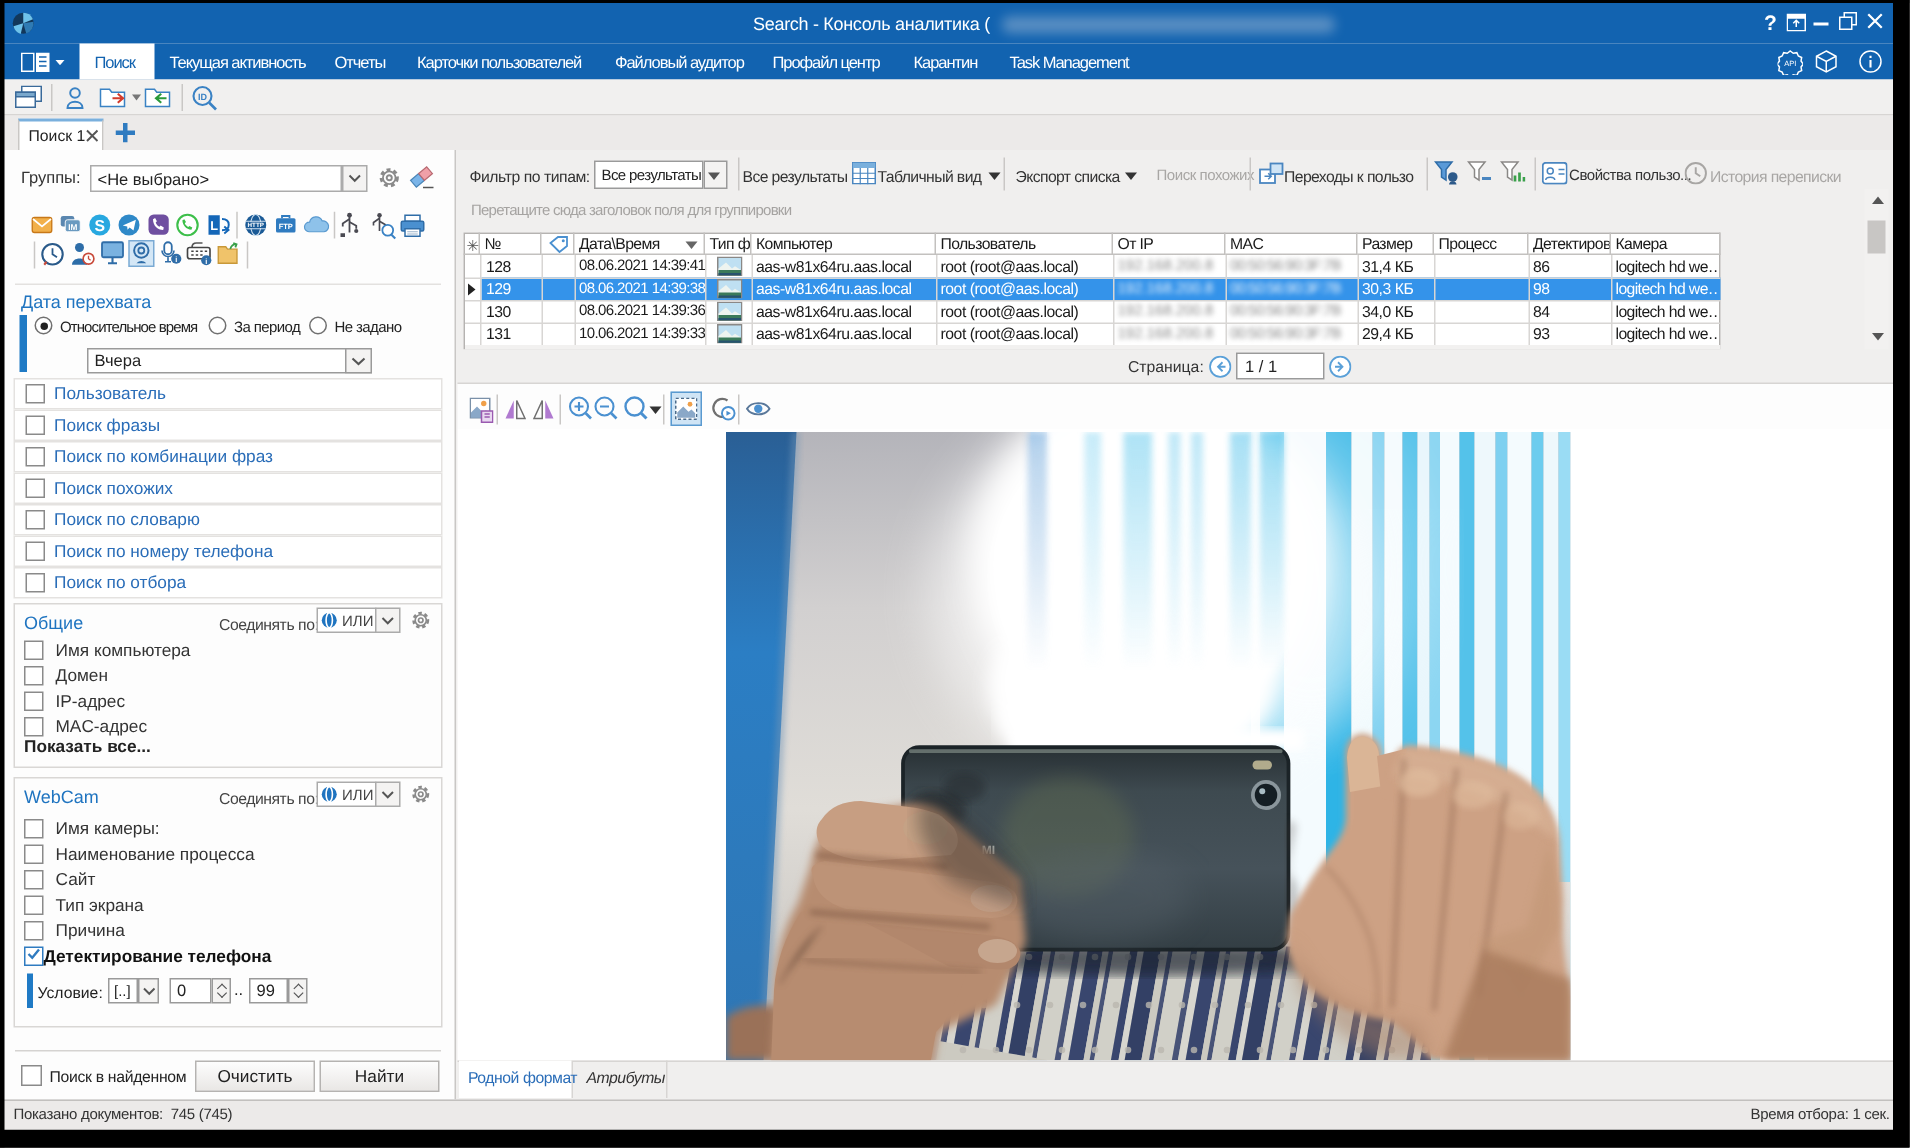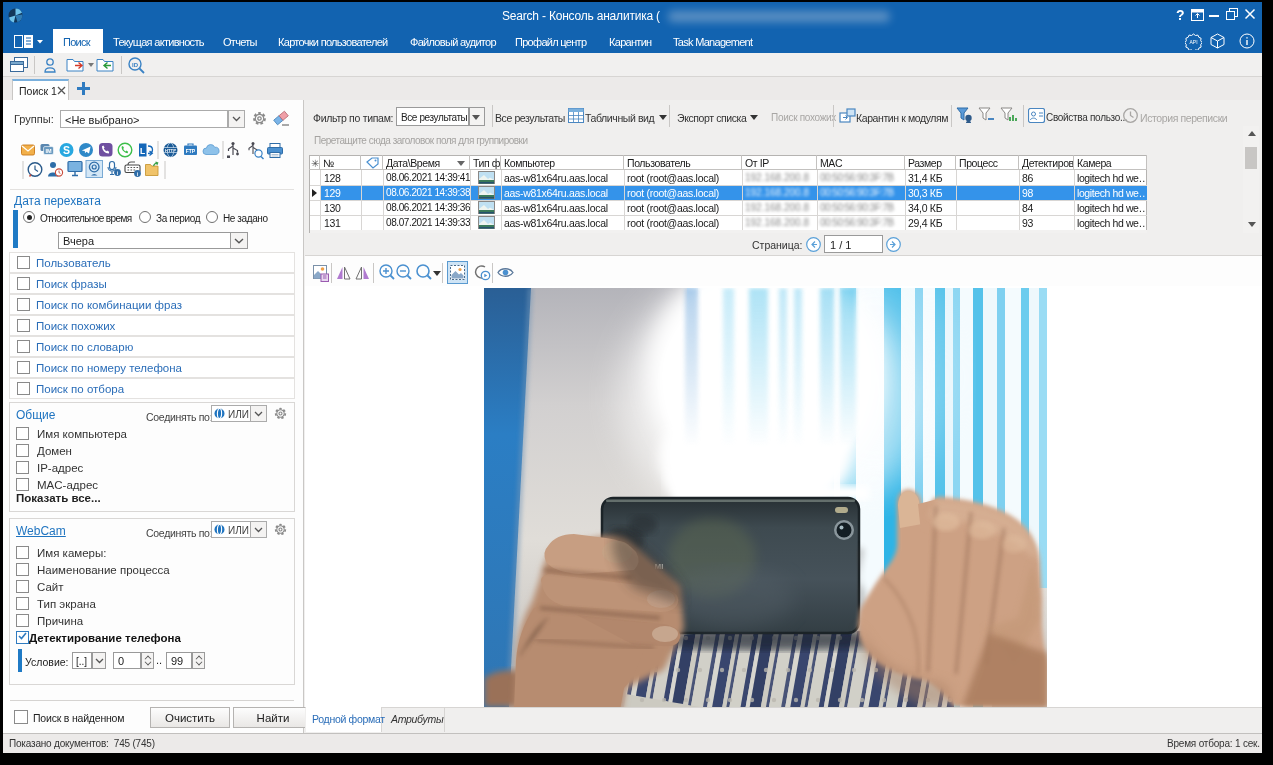--- a/index.html
+++ b/index.html
@@ -18,21 +18,21 @@
   .cbchk { display:inline-block; width:13px; height:13px; background:#fff; border:1px solid #2f7bc0; flex:none; line-height:6px; padding-left:1px; }
   .cblbl { font-size:11.5px; color:#2a6db8; margin-left:6px; }
   .cbrow2 { position:absolute; left:16px; width:270px; height:15px; display:flex; align-items:flex-end; }
   .cblbl2 { font-size:11.5px; color:#333; margin-left:8px; }
   .secbox { border:1px solid #d9d7d5; background:#fdfdfd; }
   .spin { height:17px; background:#fff; border:1px solid #9a9a9a; font-size:11px; color:#222; padding:2px 0 0 4px; }
   .spinbtn { width:14px; height:17px; background:#f4f3f2; border:1px solid #9a9a9a; }
   .spinbtn::before { content:""; position:absolute; left:3px; top:3px; width:5px; height:5px; border-left:1.5px solid #555; border-top:1.5px solid #555; transform:rotate(45deg) scale(.8); }
   .spinbtn::after  { content:""; position:absolute; left:3px; bottom:3px; width:5px; height:5px; border-right:1.5px solid #555; border-bottom:1.5px solid #555; transform:rotate(45deg) scale(.8); }
   .btn { height:21px; background:linear-gradient(#fdfdfd,#e9e7e5); border:1px solid #b5b3b1;
-    font-size:11.5px; color:#222; text-align:center; padding-top:4px;margin-left:20px; }
+    font-size:11.5px; color:#222; text-align:center; padding-top:4px; }
 </style>
 </head>
 <body>
 <div id="page">
 <div id="win">
 
   <div class="abs blue" style="left:0;top:0;width:1262px;height:29px;"></div>
 
   <svg class="abs" style="left:8px;top:8px;" width="15" height="15" viewBox="0 0 15 15">
     <circle cx="7.5" cy="7.5" r="7" fill="#12375a"></circle>
@@ -301,21 +301,21 @@
           <span class="cb"></span>
           <span class="cblbl2">IP-адрес</span>
         </div>
     <div class="cbrow2" style="top:476px;">
           <span class="cb"></span>
           <span class="cblbl2">MAC-адрес</span>
         </div>
     <div class="abs" style="left:16px;top:492px;font-size:11.5px;color:#222;font-weight:bold;">Показать все...</div>
 
     <div class="abs secbox" style="left:9px;top:518px;width:286px;height:167px;"></div>
-    <div class="abs" style="left:16px;top:524px;font-size:12px;color:#1f74c0;text-decoration:underline;">WebCam</div>
+    <div class="abs" style="left:16px;top:524px;font-size:12px;color:#1f74c0;">WebCam</div>
     <div class="abs" style="left:146px;top:527px;font-size:10.5px;letter-spacing:-0.3px;color:#444;">Соединять по:</div>
     <div class="abs" style="left:211px;top:521px;width:40px;height:17px;background:#fff;border:1px solid #ababab;"></div>
     <svg class="abs" style="left:214px;top:524px;" width="11" height="11" viewBox="0 0 11 11">
       <circle cx="5.5" cy="5.5" r="5" fill="#1f74c0"></circle>
       <ellipse cx="5.5" cy="5.5" rx="2.1" ry="5" fill="none" stroke="#fff" stroke-width="1.1"></ellipse>
     </svg>
     <div class="abs" style="left:228px;top:525px;font-size:10px;color:#444;">ИЛИ</div>
     <div class="abs" style="left:250px;top:521px;width:17px;height:17px;background:#f4f3f2;border:1px solid #ababab;"></div>
     <svg class="abs" style="left:254px;top:527px;" width="9" height="6" viewBox="0 0 9 6">
           <path d="M1 1 L4.5 4.5 L8 1" stroke="#555" stroke-width="1.3" fill="none"></path>
@@ -391,21 +391,21 @@
     <div class="abs sep-v" style="left:669px;top:105px;height:22px;"></div>
     <div class="abs" style="left:677px;top:112px;font-size:10.5px;letter-spacing:-0.4px;color:#333;">Экспорт списка</div>
     <div class="abs" style="left:750px;top:115px;width:0;height:0;border-left:4px solid transparent;border-right:4px solid transparent;border-top:5px solid #333;"></div>
     <div class="abs" style="left:771px;top:112px;font-size:10px;letter-spacing:-0.3px;color:#a8a6a4;">Поиск похожих</div>
     <div class="abs sep-v" style="left:833px;top:105px;height:22px;"></div>
     <svg class="abs" style="left:839px;top:108px;" width="17" height="16" viewBox="0 0 17 16">
       <rect x="1" y="5" width="10" height="9" fill="#fff" stroke="#4a86c0" stroke-width="1.2"></rect>
       <rect x="8" y="1" width="8" height="7" fill="#cfe4f5" stroke="#4a86c0" stroke-width="1.2"></rect>
       <path d="M4 9.5 h4 M6.5 7.5 l2 2 -2 2" stroke="#4a86c0" fill="none"></path>
     </svg>
-    <div class="abs" style="left:856px;top:112px;font-size:10.5px;letter-spacing:-0.4px;color:#333;">Карантин к модулям</div>
+    <div class="abs" style="left:856px;top:112px;font-size:10.5px;letter-spacing:-0.4px;color:#333;">Переходы к пользо</div>
     <div class="abs sep-v" style="left:951px;top:105px;height:22px;"></div>
     <svg class="abs" style="left:956px;top:107px;" width="17" height="17" viewBox="0 0 17 17">
       <path d="M1 1 h11 l-4 5 v7 l-3-2 v-5 Z" fill="#5a9ad8" stroke="#2f6da8"></path>
       <circle cx="12.5" cy="11" r="3.2" fill="#2d5a8a"></circle>
       <path d="M10 16 c0-3 5-3 5 0 Z" fill="#2d5a8a"></path>
     </svg>
     <svg class="abs" style="left:978px;top:107px;" width="17" height="17" viewBox="0 0 17 17">
       <path d="M1 1 h11 l-4 5 v7 l-3-2 v-5 Z" fill="#fff" stroke="#8a8886"></path>
       <path d="M10 12 h6" stroke="#4a86c0" stroke-width="2"></path>
     </svg>
@@ -516,21 +516,21 @@
             <rect x="1" y="11" width="15" height="1.5" fill="#26526e"></rect>
           </svg>
     <div class="abs" style="left:504px;top:202px;font-size:10.5px;letter-spacing:-0.3px;color:#1a1a1a;">aas-w81x64ru.aas.local</div>
     <div class="abs" style="left:627px;top:202px;font-size:10.5px;letter-spacing:-0.3px;color:#1a1a1a;">root (root@aas.local)</div>
     <div class="abs" style="left:745px;top:202px;font-size:10px;color:#8a8a8a;filter:blur(1.7px);">192.168.200.8</div>
     <div class="abs" style="left:820px;top:202px;font-size:10px;color:#8a8a8a;filter:blur(1.7px);letter-spacing:-0.5px;">00:50:56:90:3F:7B</div>
     <div class="abs" style="left:908px;top:202px;font-size:10.5px;letter-spacing:-0.3px;color:#1a1a1a;">34,0 КБ</div>
     <div class="abs" style="left:1022px;top:202px;font-size:10.5px;letter-spacing:-0.3px;color:#1a1a1a;">84</div>
     <div class="abs" style="left:1077px;top:202px;font-size:10.5px;letter-spacing:-0.4px;color:#1a1a1a;white-space:nowrap;overflow:hidden;width:68px;">logitech hd we…</div>
     <div class="abs" style="left:324px;top:217px;font-size:10.5px;letter-spacing:-0.3px;color:#1a1a1a;">131</div>
-    <div class="abs" style="left:386px;top:217px;font-size:10px;letter-spacing:-0.4px;color:#1a1a1a;">08.07.2021 14:39:33</div>
+    <div class="abs" style="left:386px;top:217px;font-size:10px;letter-spacing:-0.4px;color:#1a1a1a;">10.06.2021 14:39:33</div>
     <svg class="abs" style="left:478px;top:216px;" width="17" height="13" viewBox="0 0 17 13">
             <rect x="0.5" y="0.5" width="16" height="12" fill="#bfe0f2" stroke="#8a8886"></rect>
             <path d="M1 8 L6 4 L10 8 L12 6.5 L16 9 L16 12 L1 12 Z" fill="#eef4f0"></path>
             <rect x="1" y="9" width="15" height="3.5" fill="#3a7a5a"></rect>
             <rect x="1" y="11" width="15" height="1.5" fill="#26526e"></rect>
           </svg>
     <div class="abs" style="left:504px;top:217px;font-size:10.5px;letter-spacing:-0.3px;color:#1a1a1a;">aas-w81x64ru.aas.local</div>
     <div class="abs" style="left:627px;top:217px;font-size:10.5px;letter-spacing:-0.3px;color:#1a1a1a;">root (root@aas.local)</div>
     <div class="abs" style="left:745px;top:217px;font-size:10px;color:#8a8a8a;filter:blur(1.7px);">192.168.200.8</div>
     <div class="abs" style="left:820px;top:217px;font-size:10px;color:#8a8a8a;filter:blur(1.7px);letter-spacing:-0.5px;">00:50:56:90:3F:7B</div>

